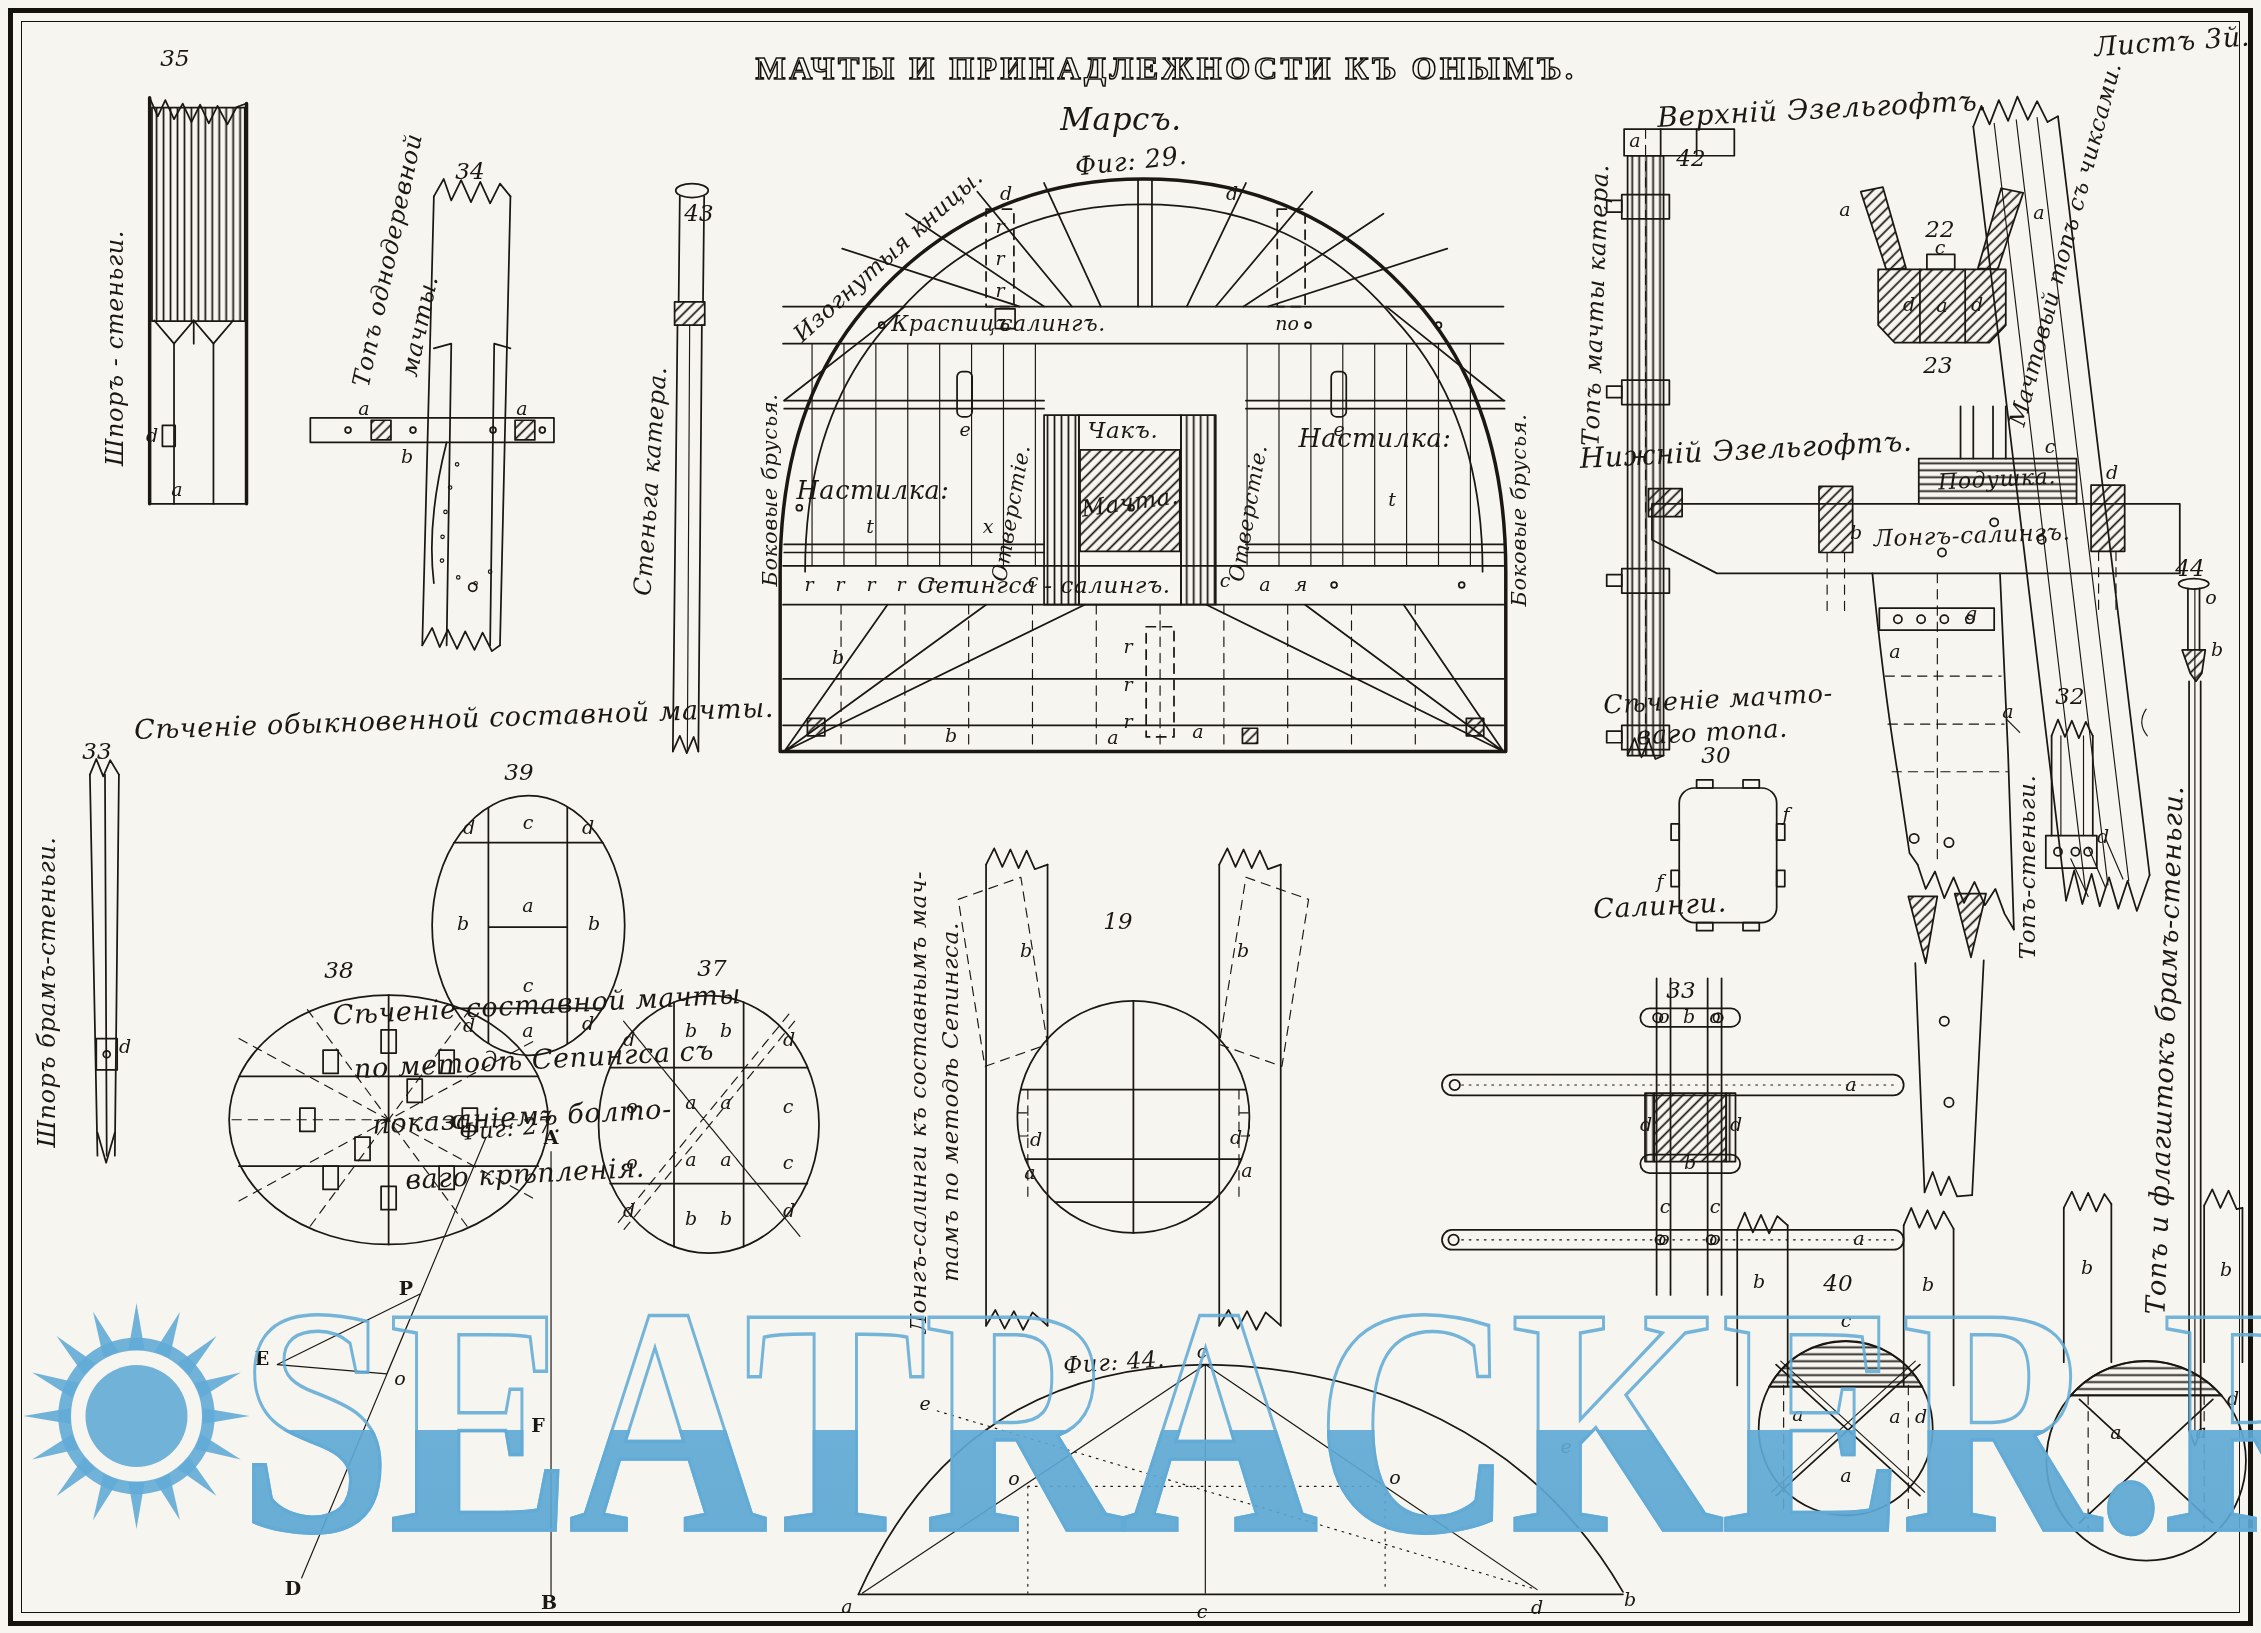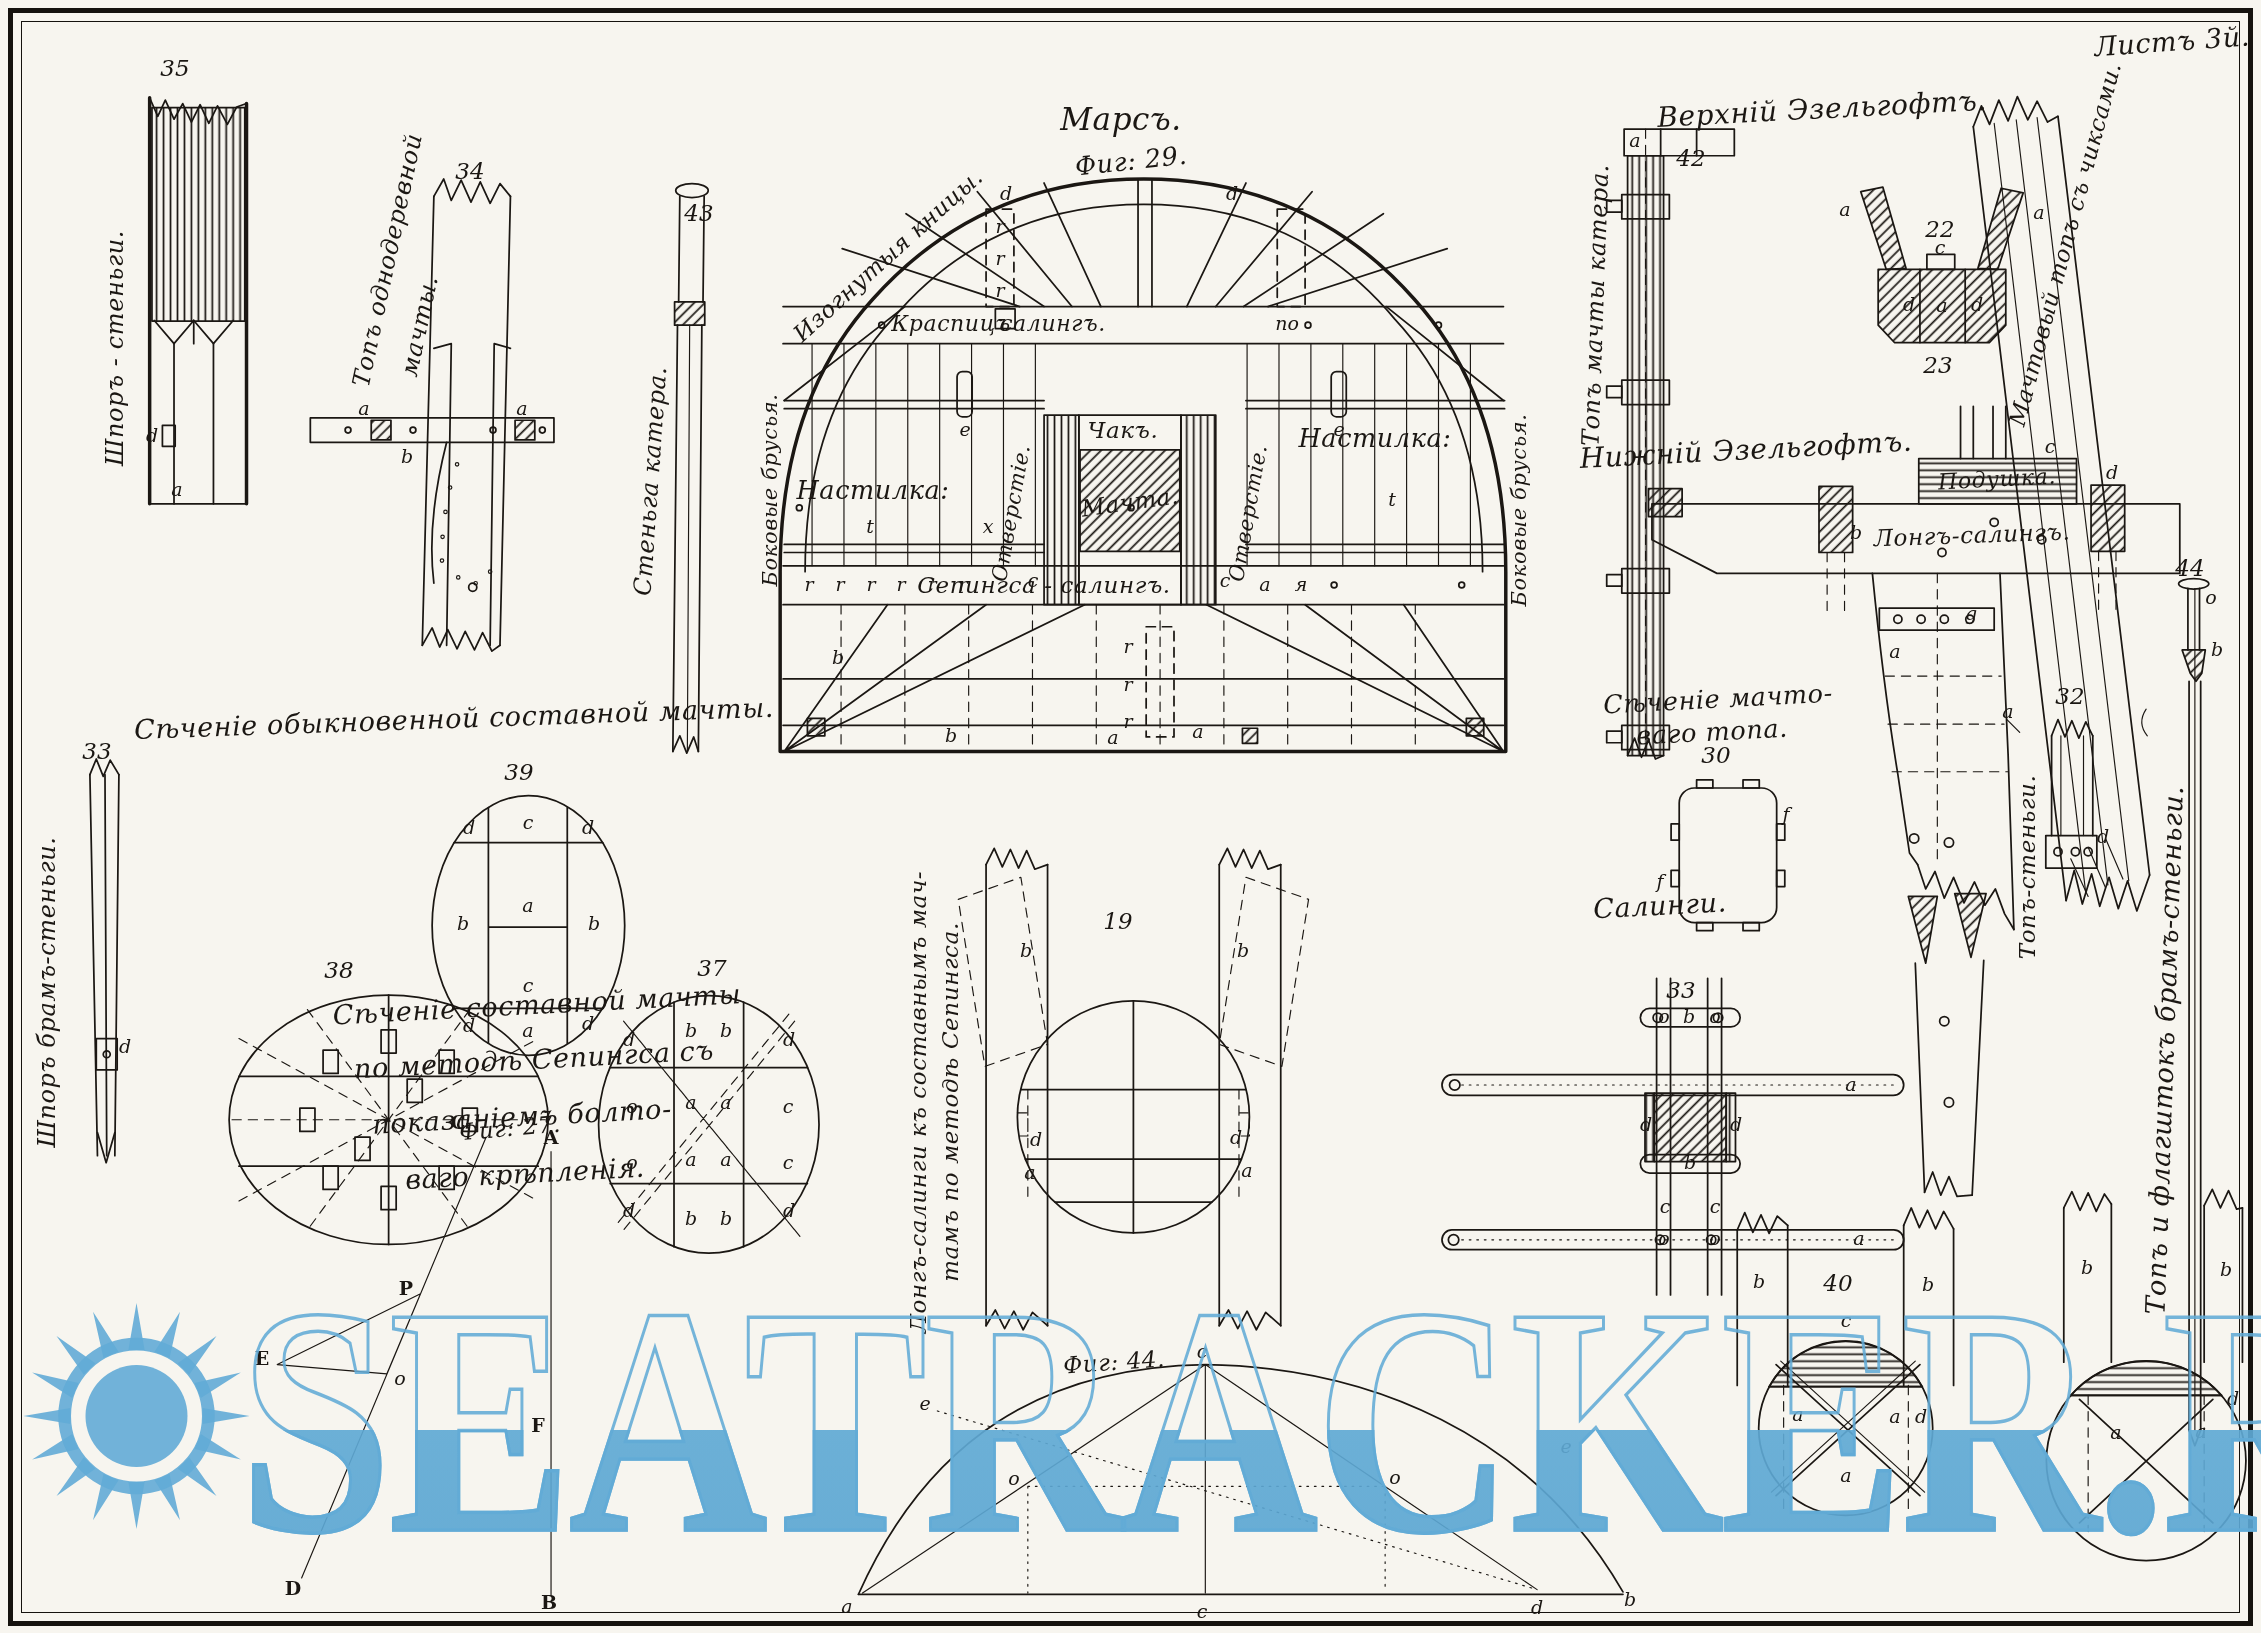--- a/index.html
+++ b/index.html
@@ -328,38 +328,39 @@
       <path d="M3558 2082 L3572 2054 3586 2086 3600 2056 3614 2088 3628 2058 3640 2075"></path>
       <path d="M3800 2078 L3814 2050 3828 2082 3842 2052 3856 2084 3866 2082"></path>
       <circle cx="3700" cy="2518" r="172"></circle>
       <path class="fhh" d="M3570 2405 A172 172 0 0 1 3830 2405 Z"></path>
       <path d="M3570 2405 H3830"></path>
       <path d="M3585 2412 L3815 2625 M3815 2412 L3585 2625"></path>
       <path class="dash thin" d="M3600 2405 V2640 M3800 2405 V2640"></path>
     </g>
   </svg>
 
+  <div class="title">МАЧТЫ И ПРИНАДЛЕЖНОСТИ КЪ ОНЫМЪ.</div>
   <div class="lbl cur fs46" style="left:2172px;top:42px;--r:-4deg">Листъ 3й.</div>
 
   <div class="lbl cur fs54" style="left:1121px;top:119px">Марсъ.</div>
   <div class="lbl cur" style="left:1131px;top:161px;--r:-6deg">Фиг: 29.</div>
   <div class="lbl cur fs40" style="left:888px;top:255px;--r:-42deg">Изогнутыя кницы.</div>
   <div class="lbl cur fs38" style="left:951px;top:324px">Краспицъ</div>
   <div class="lbl cur fs38" style="left:1053px;top:324px">салингъ.</div>
   <div class="lbl cur" style="left:873px;top:490px">Настилка:</div>
   <div class="lbl cur" style="left:1375px;top:438px">Настилка:</div>
   <div class="lbl cur fs40" style="left:1123px;top:430px">Чакъ.</div>
   <div class="lbl cur fs40" style="left:1130px;top:502px;--r:-8deg">Мачта.</div>
   <div class="lbl cur fs36" style="left:1011px;top:513px;--r:-80deg">Отверстіе.</div>
   <div class="lbl cur fs36" style="left:1248px;top:513px;--r:-80deg">Отверстіе.</div>
   <div class="lbl cur fs40" style="left:1044px;top:585px">Сепингса - салингъ.</div>
   <div class="lbl cur fs36" style="left:770px;top:490px;--r:-90deg">Боковые брусья.</div>
   <div class="lbl cur fs36" style="left:1519px;top:510px;--r:-90deg">Боковые брусья.</div>
 
-  <div class="lbl num" style="left:175px;top:68px">35</div>
+  <div class="lbl num" style="left:175px;top:58px">35</div>
   <div class="lbl num" style="left:470px;top:171px">34</div>
   <div class="lbl num" style="left:699px;top:213px">43</div>
   <div class="lbl num" style="left:97px;top:751px">33</div>
   <div class="lbl num" style="left:519px;top:772px">39</div>
   <div class="lbl num" style="left:339px;top:970px">38</div>
   <div class="lbl num" style="left:712px;top:968px">37</div>
   <div class="lbl num" style="left:1118px;top:921px">19</div>
   <div class="lbl num" style="left:1691px;top:158px">42</div>
   <div class="lbl num" style="left:1940px;top:229px">22</div>
   <div class="lbl num" style="left:1938px;top:365px">23</div>

